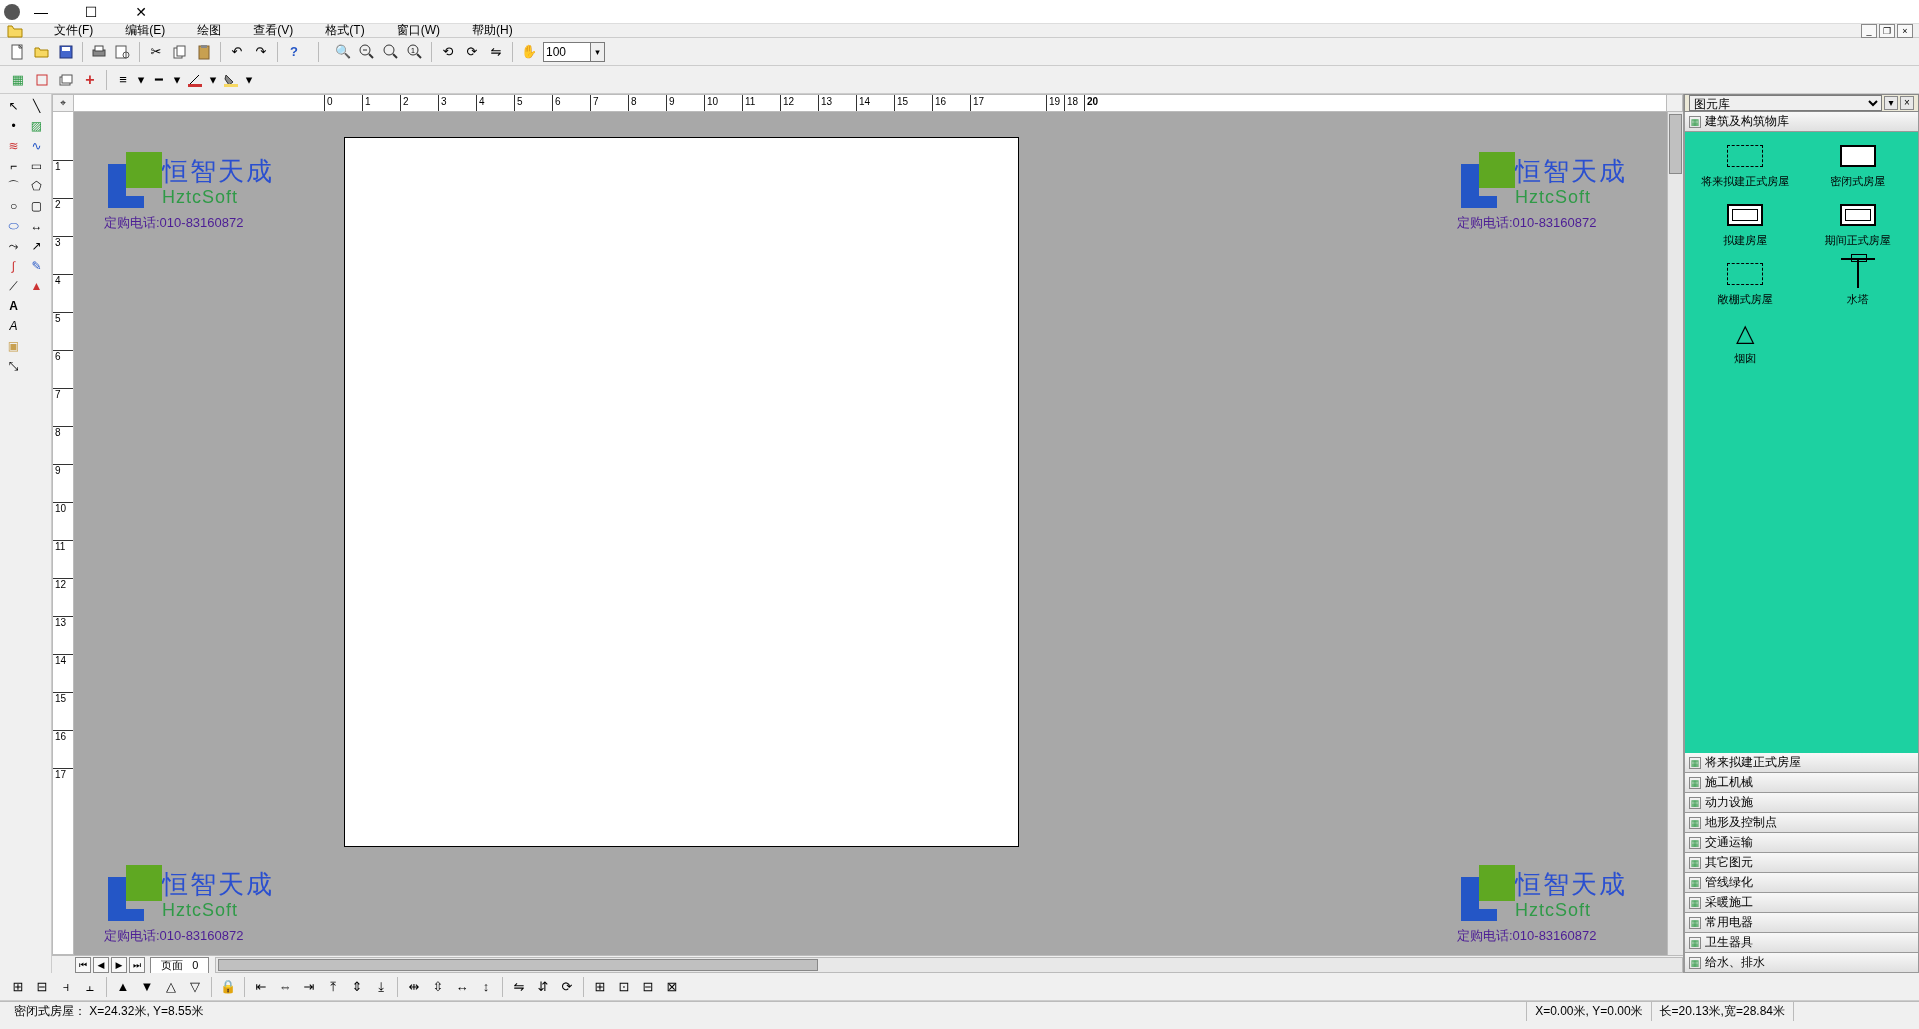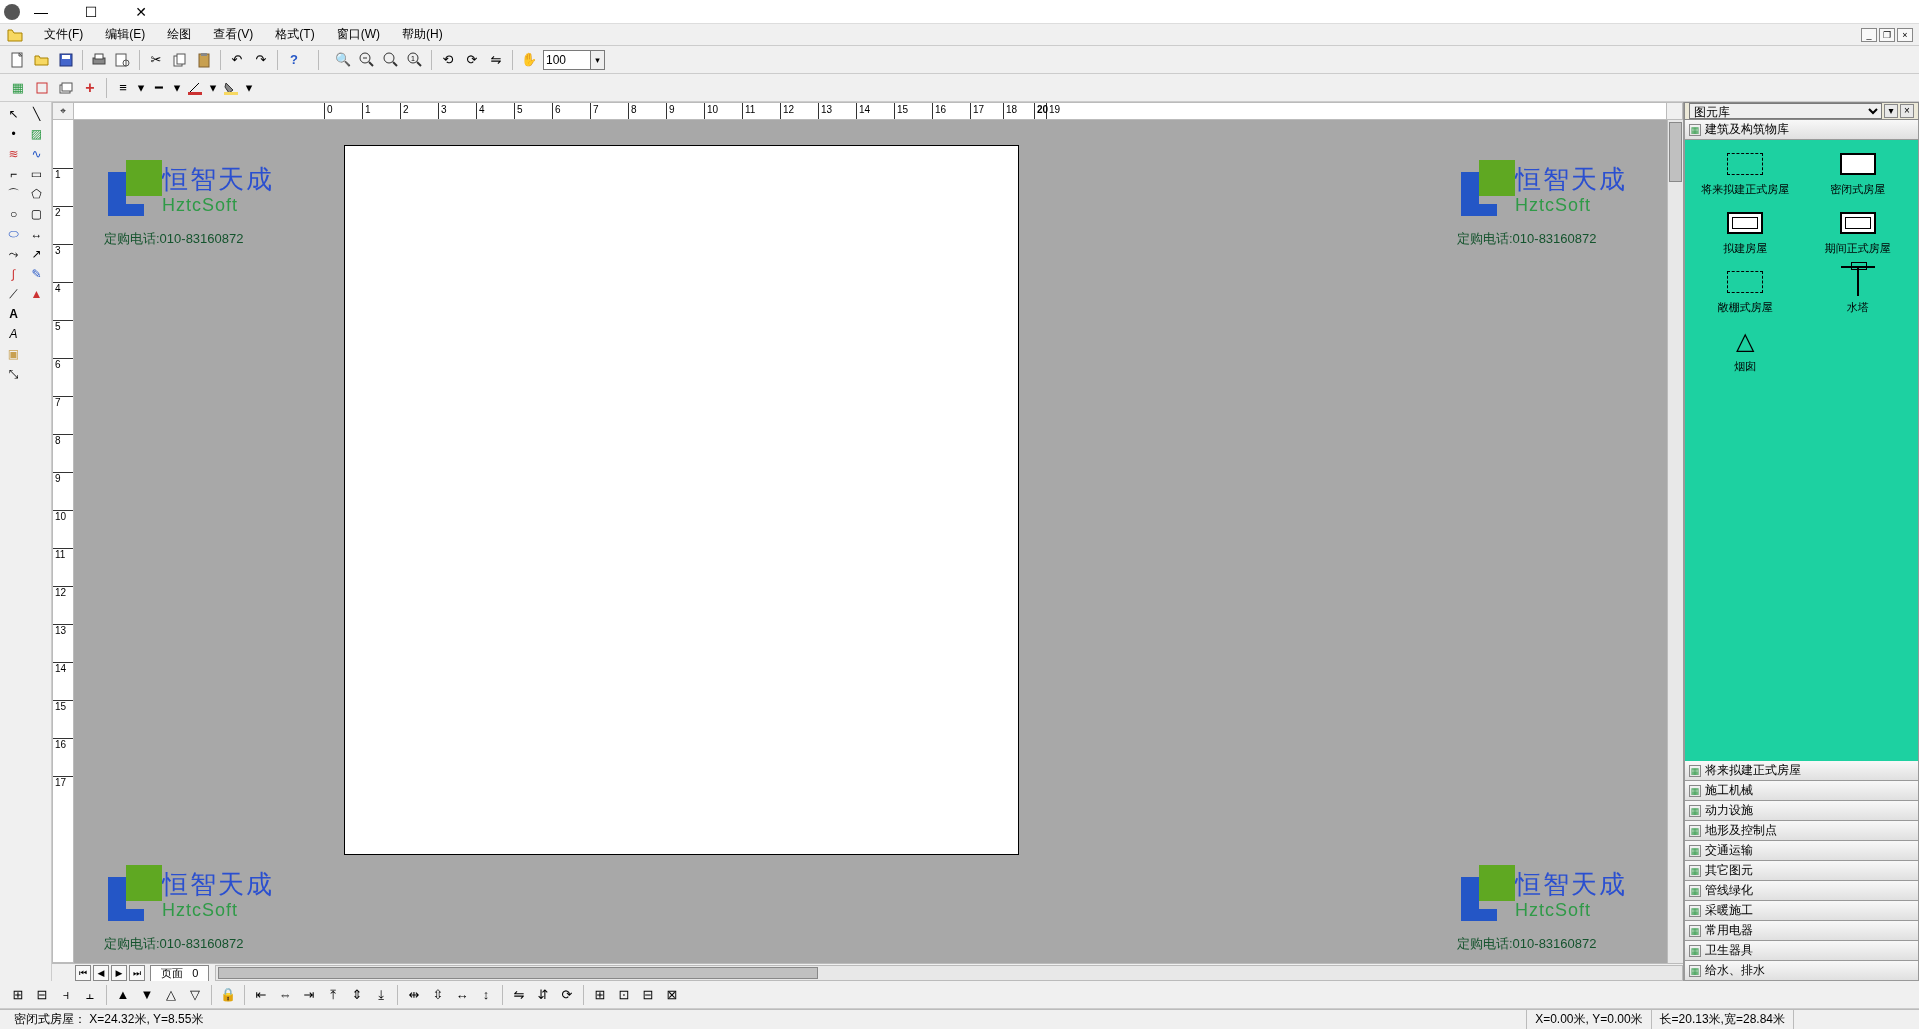--- a/index.html
+++ b/index.html
@@ -6,21 +6,21 @@
 html, body { width: 100%; height: 100%; overflow: hidden; background: #f0f0f0; }
 
 
 .titlebar { height: 24px; background: #fff; display: flex; align-items: center; padding: 0 4px; font-size: 12px; color: #000; border-bottom: 1px solid #ddd; }
 .titlebar .app-icon { width: 16px; height: 16px; background: #555; border-radius: 50%; margin-right: 6px; display:inline-block; }
 .titlebar .title-text { flex: 1; }
 .titlebar .win-btns { display: flex; gap: 20px; padding-right: 10px; }
 .titlebar .win-btn { width: 30px; text-align: center; cursor: default; font-size: 14px; }
 
 
-.menubar { height: 22px; background: #f0f0f0; display: flex; align-items: center; padding: 5px 6px; font-size: 12px; gap: 10px; border-bottom: 1px solid #ccc; position: relative; }
+.menubar { height: 14px; background: #f0f0f0; display: flex; align-items: center; padding: 5px 6px; font-size: 12px; gap: 20px; border-bottom: 1px solid #ccc; position: relative; }
 .menubar .doc-icon { width: 18px; height: 16px; display:inline-block; margin-right:4px; }
 .menubar .menu-item { padding: 0 6px; cursor: default; }
 .menubar .mdi-btns { position:absolute; right:6px; display:flex; gap:2px; }
 .menubar .mdi-btns span { width:16px; height:14px; border:1px solid #888; font-size:9px; line-height:12px; text-align:center; background:#f8f8f8; }
 
 
 .toolbar { height: 28px; background: #f0f0f0; display: flex; align-items: center; padding: 0 6px; font-size: 11px; border-bottom: 1px solid #ccc; }
 .toolbar .tb-btn { width: 22px; height: 22px; display: inline-flex; align-items:center; justify-content:center; margin: 0 1px; border:1px solid transparent; cursor:default; font-size:13px; }
 .toolbar .tb-sep { width:1px; height:20px; background:#bbb; margin:0 4px; }
 .toolbar .zoom-combo { width:48px; height:20px; border:1px solid #7a7a7a; background:#fff; font-size:12px; padding:0 2px; margin-left:2px; }
@@ -50,21 +50,21 @@
 
 
 .wmark { position:absolute; width:200px; }
 .wmark .logo { display:flex; align-items:center; }
 .wmark .logo-sq { width:58px; height:58px; position:relative; }
 .wmark .logo-sq .g { position:absolute; width:36px; height:36px; background:#5fa822; right:0; top:0; }
 .wmark .logo-sq .b1 { position:absolute; width:18px; height:36px; background:#2456c6; left:4px; top:12px; }
 .wmark .logo-sq .b2 { position:absolute; width:36px; height:12px; background:#2456c6; left:4px; bottom:2px; }
 .wmark .cn { font-size:26px; color:#2a4fd0; font-weight:400; letter-spacing:2px; }
 .wmark .en { font-size:18px; color:#2f9a47; letter-spacing:1px; margin-top:-2px; }
-.wmark .phone { font-size:13px; color:#14532d; margin-top:12px; }
+.wmark .phone { font-size:13px; color:#4c1d95; margin-top:4px; }
 
 
 .right-panel { width:236px; background:#f0f0f0; border-left:1px solid #999; display:flex; flex-direction:column; }
 .right-panel .lib-header { height:18px; border:1px solid #888; background:#ece9d8; display:flex; align-items:center; font-size:12px; padding:0 4px; }
 .right-panel .lib-header select { flex:1; height:16px; font-size:12px; border:1px solid #7a7a7a; }
 .right-panel .lib-header .xbtn { width:14px; text-align:center; border:1px solid #888; margin-left:2px; font-size:10px; line-height:12px; background:#e8e8e8; }
 .right-panel .cat-header { height:20px; background:linear-gradient(#f8f8f8,#e0e0e0); border:1px solid #999; border-top:none; display:flex; align-items:center; font-size:12px; padding:0 4px; cursor:default; }
 .right-panel .cat-header .cat-icon { width:12px; height:12px; border:1px solid #888; margin-right:4px; display:inline-flex; align-items:center; justify-content:center; font-size:9px; color:#2f9a47; }
 .right-panel .cat-body { flex:1; background:#1dd1a1; border-left:1px solid #999; border-right:1px solid #999; padding:6px; overflow-y:auto; display:grid; grid-template-columns:1fr 1fr; gap:8px 4px; align-content:start; }
 .right-panel .sym { text-align:center; font-size:11px; cursor:default; color:#000; }
@@ -358,27 +358,27 @@
           </div>
           <div class="tick" style="left: 820px;">
             <span>15</span>
           </div>
           <div class="tick" style="left: 858px;">
             <span>16</span>
           </div>
           <div class="tick" style="left: 896px;">
             <span>17</span>
           </div>
-          <div class="tick" style="left: 929px;">
+          <div class="tick" style="left: 990px;">
             <span>18</span>
           </div>
           <div class="tick" style="left: 972px;">
             <span>19</span>
           </div>
-          <div class="tick" style="left: 960px; font-weight: bold;">
+          <div class="tick" style="left: 1010px; font-weight: bold;">
             <span>20</span>
           </div>
         </div>
       <div style="width:16px;background:#f0f0f0;border:1px solid #bbb;border-left:none;"></div>
     </div>
     <div class="canvas-row">
       <div class="ruler-v" id="ruler-v">
           <div class="tick" style="top: 48px;">
             <span>1</span>
           </div>

